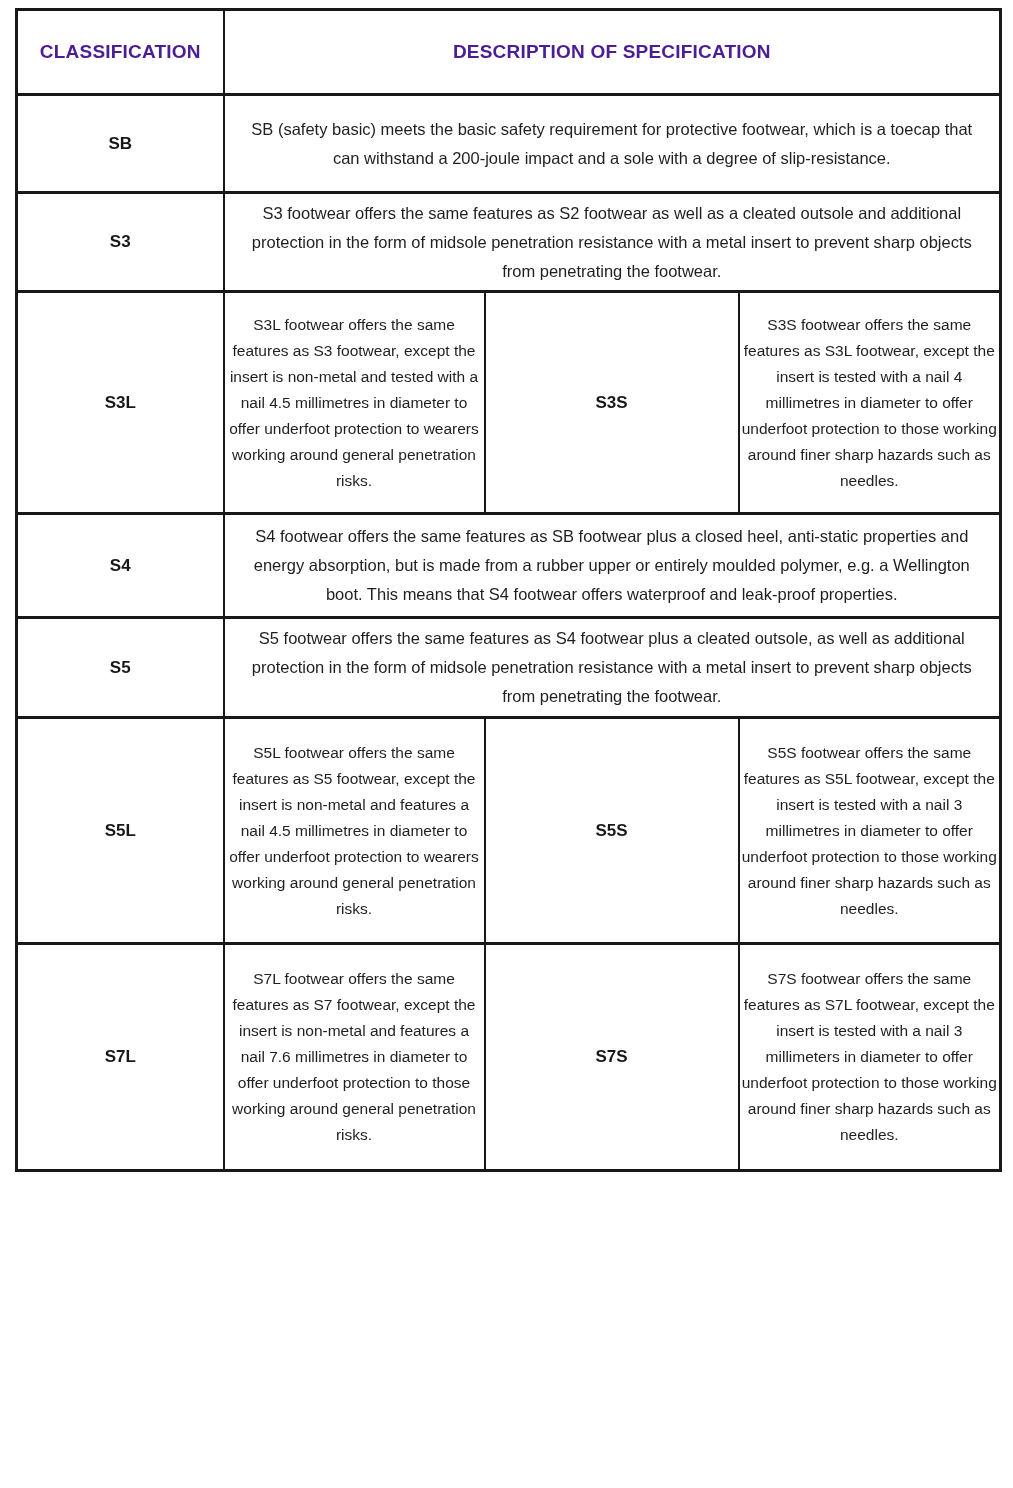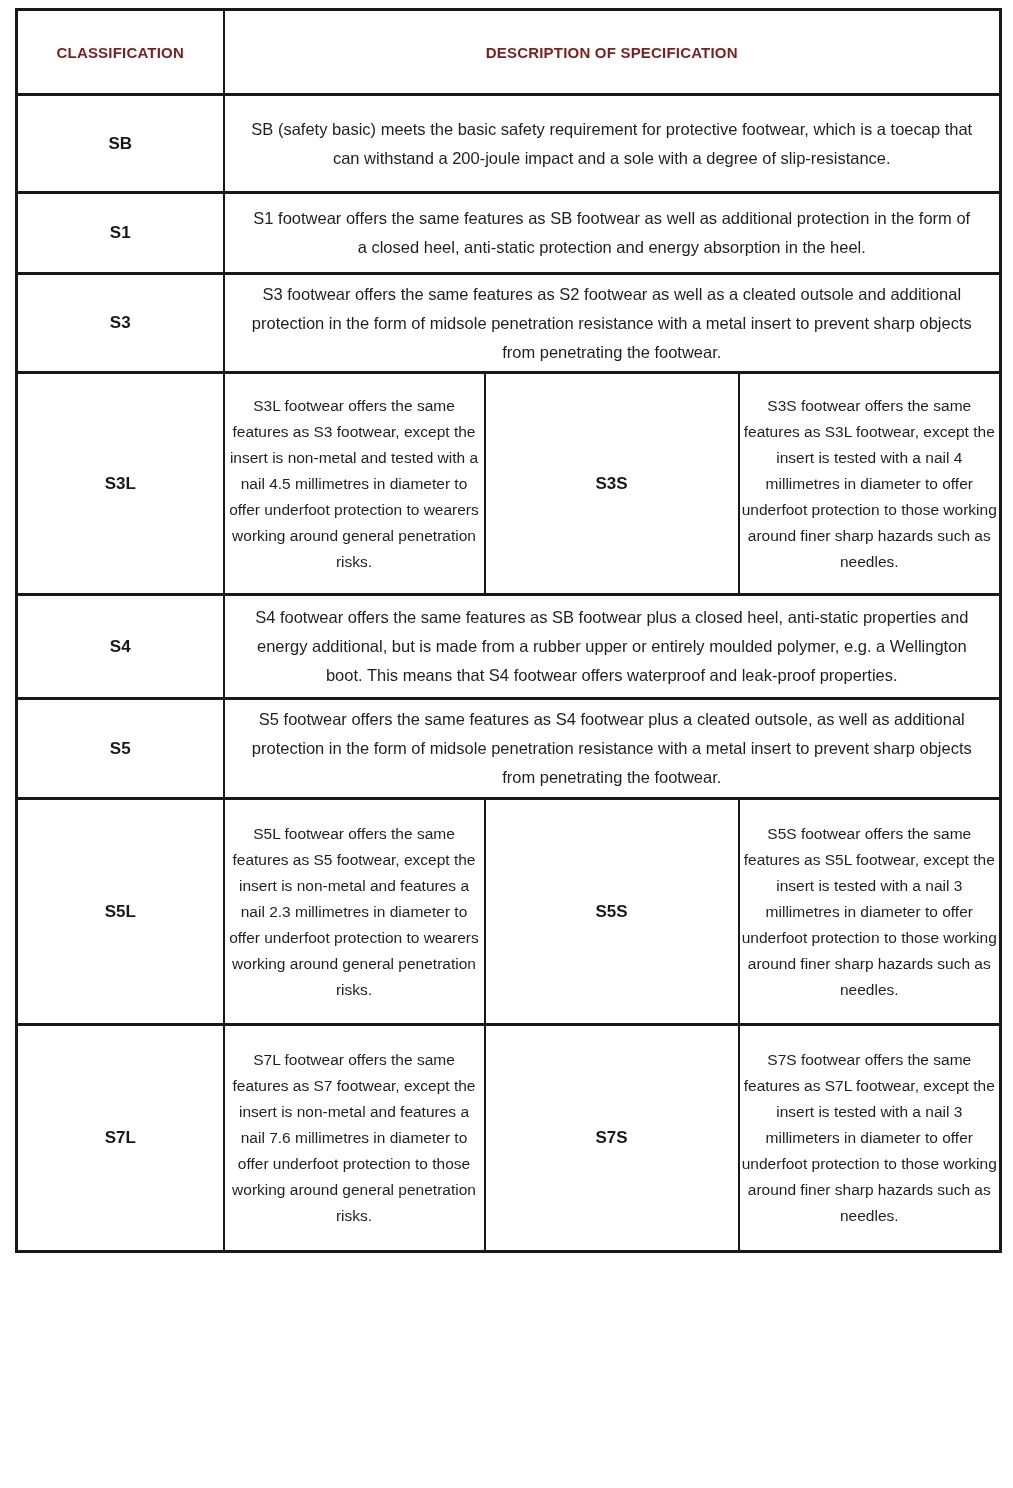--- a/index.html
+++ b/index.html
@@ -26,24 +26,24 @@
   table.spec-table td {
     border-left: 2px solid #181818;
     border-right: 2px solid #181818;
     border-top: 3px solid #181818;
     border-bottom: 3px solid #181818;
     vertical-align: middle;
     text-align: center;
     background: #ffffff;
   }
   th.col-head {
-    font-size: 15px;
+    font-size: 19px;
     font-weight: bold;
     letter-spacing: 0.2px;
-    color: #7f1d1d;
+    color: #4c1d95;
   }
   td.code {
     font-size: 17px;
     font-weight: bold;
     color: #181818;
   }
   td.desc {
     font-size: 16.5px;
     line-height: 29px;
     padding: 4px 24px;
@@ -71,51 +71,47 @@
         <tr style="height:85px">
       <th class="col-head">CLASSIFICATION</th>
       <th class="col-head" colspan="3">DESCRIPTION OF SPECIFICATION</th>
     </tr>
 
     <tr style="height:98px">
       <td class="code">SB</td>
       <td class="desc" colspan="3">SB (safety basic) meets the basic safety requirement for protective footwear, which is a toecap that can withstand a 200-joule impact and a sole with a degree of slip-resistance.</td>
     </tr>
 
-    <tr style="height:81px">
-      <td class="code">S1</td>
-      <td class="desc" colspan="3">S1 footwear offers the same features as SB footwear as well as additional protection in the form of a closed heel, anti-static protection and energy absorption in the heel.</td>
-    </tr>
 
 
     <tr style="height:99px">
       <td class="code">S3</td>
       <td class="desc" colspan="3">S3 footwear offers the same features as S2 footwear as well as a cleated outsole and additional protection in the form of midsole penetration resistance with a metal insert to prevent sharp objects from penetrating the footwear.</td>
     </tr>
 
     <tr style="height:222px">
       <td class="code">S3L</td>
       <td class="desc narrow">S3L footwear offers the same features as S3 footwear, except the insert is non-metal and tested with a nail 4.5 millimetres in diameter to offer underfoot protection to wearers working around general penetration risks.</td>
       <td class="code">S3S</td>
       <td class="desc narrow">S3S footwear offers the same features as S3L footwear, except the insert is tested with a nail 4 millimetres in diameter to offer underfoot protection to those working around finer sharp hazards such as needles.</td>
     </tr>
 
     <tr style="height:104px">
       <td class="code">S4</td>
-      <td class="desc" colspan="3">S4 footwear offers the same features as SB footwear plus a closed heel, anti-static properties and energy additional, but is made from a rubber upper or entirely moulded polymer, e.g. a Wellington boot. This means that S4 footwear offers waterproof and leak-proof properties.</td>
+      <td class="desc" colspan="3">S4 footwear offers the same features as SB footwear plus a closed heel, anti-static properties and energy absorption, but is made from a rubber upper or entirely moulded polymer, e.g. a Wellington boot. This means that S4 footwear offers waterproof and leak-proof properties.</td>
     </tr>
 
     <tr style="height:100px">
       <td class="code">S5</td>
       <td class="desc" colspan="3">S5 footwear offers the same features as S4 footwear plus a cleated outsole, as well as additional protection in the form of midsole penetration resistance with a metal insert to prevent sharp objects from penetrating the footwear.</td>
     </tr>
 
     <tr style="height:226px">
       <td class="code">S5L</td>
-      <td class="desc narrow">S5L footwear offers the same features as S5 footwear, except the insert is non-metal and features a nail 2.3 millimetres in diameter to offer underfoot protection to wearers working around general penetration risks.</td>
+      <td class="desc narrow">S5L footwear offers the same features as S5 footwear, except the insert is non-metal and features a nail 4.5 millimetres in diameter to offer underfoot protection to wearers working around general penetration risks.</td>
       <td class="code">S5S</td>
       <td class="desc narrow">S5S footwear offers the same features as S5L footwear, except the insert is tested with a nail 3 millimetres in diameter to offer underfoot protection to those working around finer sharp hazards such as needles.</td>
     </tr>
 
 
 
     <tr style="height:227px">
       <td class="code">S7L</td>
       <td class="desc narrow">S7L footwear offers the same features as S7 footwear, except the insert is non-metal and features a nail 7.6 millimetres in diameter to offer underfoot protection to those working around general penetration risks.</td>
       <td class="code">S7S</td>

